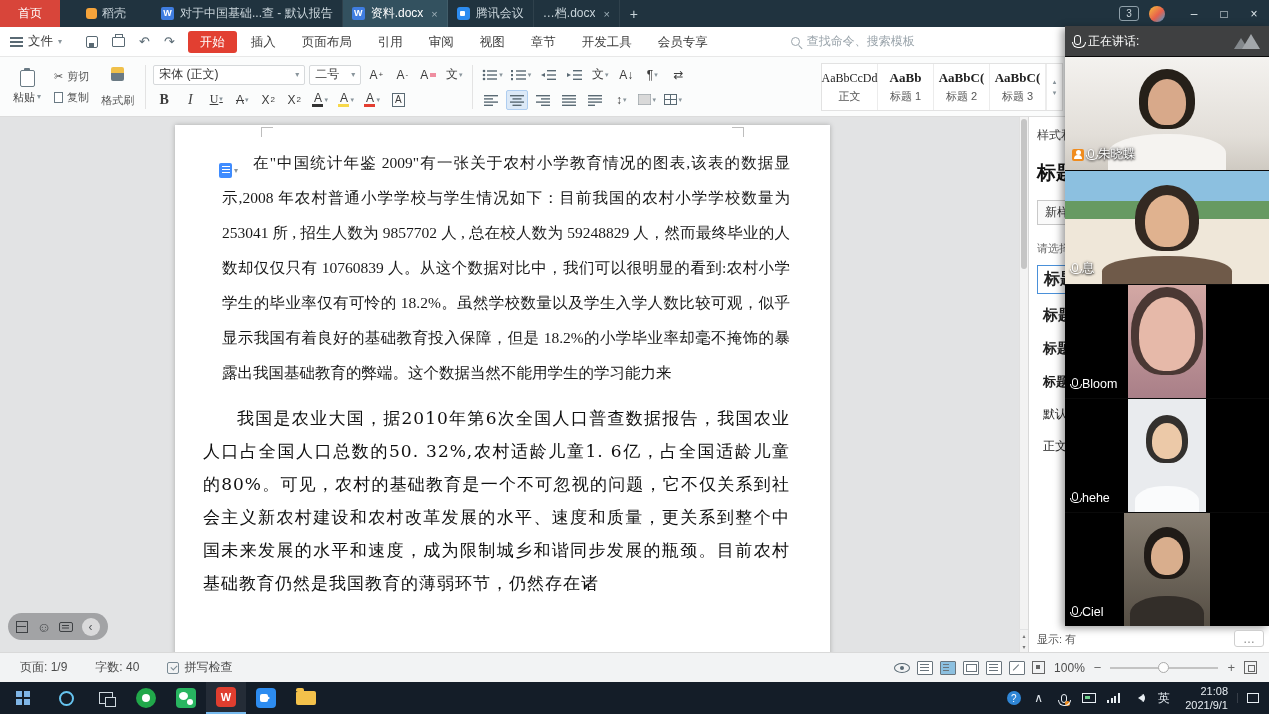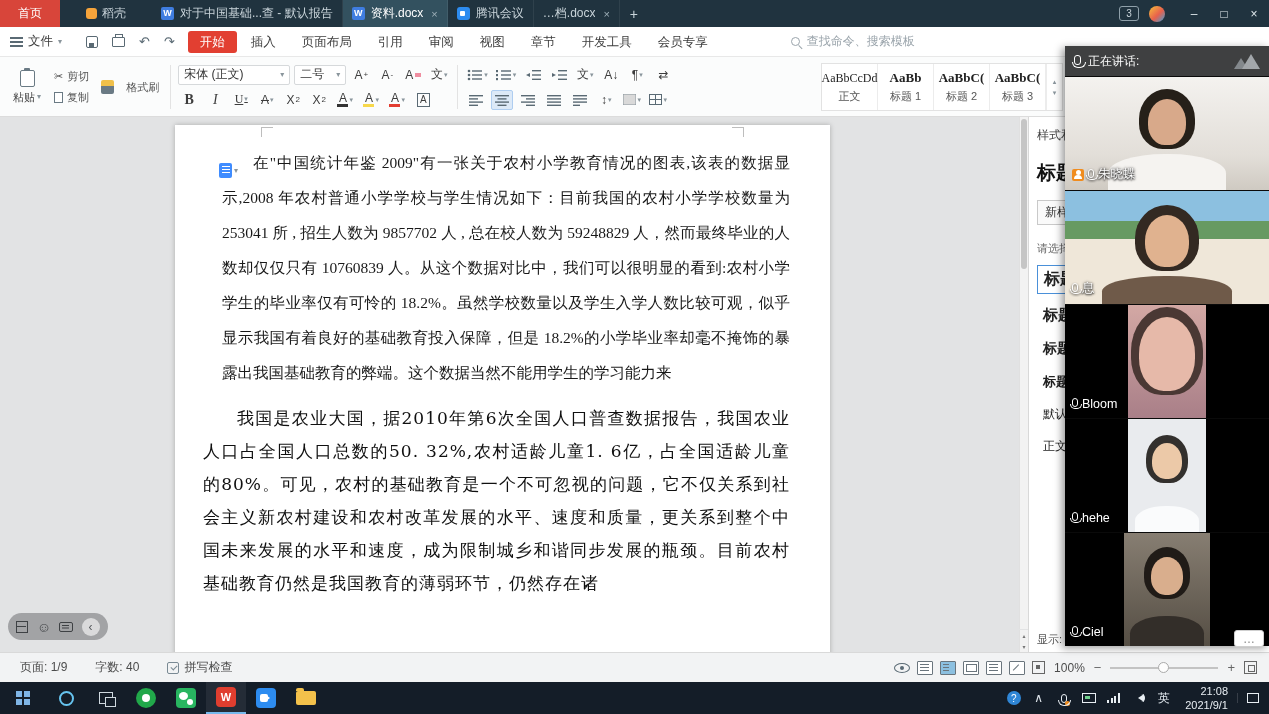--- a/index.html
+++ b/index.html
@@ -45,26 +45,26 @@
   .vsep { width:1px; background:#e3e3e3; margin:4px 7px; }
   .clip { display:flex; gap:8px; align-items:center; }
   .paste-btn { display:flex; flex-direction:column; align-items:center; justify-content:center; width:38px; gap:3px; font-size:11px; color:#444; }
   .ic-paste { width:15px; height:17px; border:1.3px solid #6a7a84; border-radius:2px; background:#fff; position:relative; }
   .ic-paste::before { content:""; position:absolute; left:3px; top:-3px; width:6px; height:3px; background:#6a7a84; border-radius:1px; }
   .pl { display:flex; align-items:center; gap:2px; }
   .cutcopy { display:flex; flex-direction:column; justify-content:center; gap:6px; font-size:11px; color:#555; }
   .mini { display:flex; align-items:center; gap:4px; }
   .ic-copy { width:9px; height:11px; border:1px solid #6a7a84; position:relative; background:#fff; }
   .ic-copy::after { content:""; position:absolute; left:2px; top:-3px; width:9px; height:11px; border:1px solid #6a7a84; background:#fff; z-index:-1; }
-  .painter { display:flex; flex-direction:row; align-items:center; justify-content:center; font-size:11px; color:#555; gap:12px; padding:0 4px; }
+  .painter { display:flex; flex-direction:column; align-items:center; justify-content:center; font-size:11px; color:#555; gap:12px; padding:0 4px; }
   .ic-brush { width:13px; height:14px; background:linear-gradient(180deg,#f0c04a 0 6px,#6a7a84 6px); border-radius:2px; }
   .fontg, .parag { display:flex; flex-direction:column; justify-content:center; gap:5px; }
   .frow { display:flex; align-items:center; gap:4px; }
   .combo { height:20px; border:1px solid #d6d9db; background:#fff; border-radius:2px; display:flex; align-items:center; justify-content:space-between; padding:0 5px; font-size:12px; color:#333; }
-  .fname { width:112px; } .fsize { width:52px; }
+  .fname { width:152px; } .fsize { width:52px; }
   .ib { height:20px; min-width:22px; border:none; background:transparent; font-size:12px; color:#3d3d3d; display:flex; align-items:center; justify-content:center; gap:1px; font-family:"Liberation Sans",sans-serif; padding:0 2px; }
   .ib sup, .ib sub { font-size:8px; }
   .ib .caret { font-size:7px; }
   .ib.bld { font-weight:bold; font-family:"Liberation Serif",serif; font-size:14px; }
   .ib.ita { font-style:italic; font-family:"Liberation Serif",serif; font-size:14px; }
   .ib.und { text-decoration:underline; font-family:"Liberation Serif",serif; }
   .ib.sel { background:#dce9f7; border:1px solid #aecdf0; border-radius:2px; }
   .stack { display:flex; flex-direction:column; align-items:center; line-height:1.05; }
   .cbar { display:block; width:11px; height:3px; }
   .cbar.y { background:#f7d84b; } .cbar.r { background:#e33e31; } .cbar.k { background:#333; }
@@ -177,21 +177,21 @@
   .sig { display:flex; align-items:flex-end; gap:1.5px; height:10px; }
   .sig i { display:block; width:2px; background:#e8eef3; }
   .sig i:nth-child(1){height:3px}.sig i:nth-child(2){height:5px}.sig i:nth-child(3){height:7px}.sig i:nth-child(4){height:10px}
   .spk { width:0; height:0; border:4px solid transparent; border-right:6px solid #e8eef3; position:relative; }
   .spk::after { content:""; position:absolute; left:3px; top:-4px; width:3px; height:8px; border-right:1.3px solid #e8eef3; border-radius:0 4px 4px 0; }
   .clk { display:flex; flex-direction:column; align-items:flex-end; justify-content:center; font-size:11px; line-height:1.3; padding:0 9px; }
   .ntf { width:30px; border-left:1px solid rgba(255,255,255,.15); display:flex; align-items:center; justify-content:center; }
   .ntf i { display:block; width:12px; height:10px; border:1.3px solid #e8eef3; }
 
   
-  .meeting { position:absolute; left:1065px; top:46px; width:204px; height:600px; background:#141414; z-index:50; box-shadow:-3px 2px 8px rgba(0,0,0,.4); font-size:12px; }
+  .meeting { position:absolute; left:1065px; top:26px; width:204px; height:600px; background:#141414; z-index:50; box-shadow:-3px 2px 8px rgba(0,0,0,.4); font-size:12px; }
   .m-head { height:30px; background:#3f4041; color:#fff; display:flex; align-items:center; gap:7px; padding:0 9px; }
   .m-mic { width:7px; height:10px; border:1.2px solid #fff; border-radius:3px; position:relative; margin-top:-3px; }
   .m-mic::after { content:""; position:absolute; left:-3.5px; top:6px; width:12px; height:5px; border:1.2px solid #fff; border-top:none; border-radius:0 0 6px 6px; }
   .m-logo { margin-left:auto; display:flex; align-items:flex-end; opacity:.75; }
   .m-logo i { display:block; width:0; height:0; border-style:solid; }
   .m-logo i.a { border-width:0 7px 11px 7px; border-color:transparent transparent #9aa0a6 transparent; }
   .m-logo i.b { margin-left:-6px; border-width:0 9px 15px 9px; border-color:transparent transparent #c3c8cd transparent; }
   .m-video { position:relative; width:100%; height:114px; overflow:hidden; background:#000; border-top:1px solid #0a0a0a; }
   .strip { position:absolute; top:0; bottom:0; left:50%; transform:translateX(-50%); }
   .pers div { position:absolute; left:50%; transform:translateX(-50%); }

